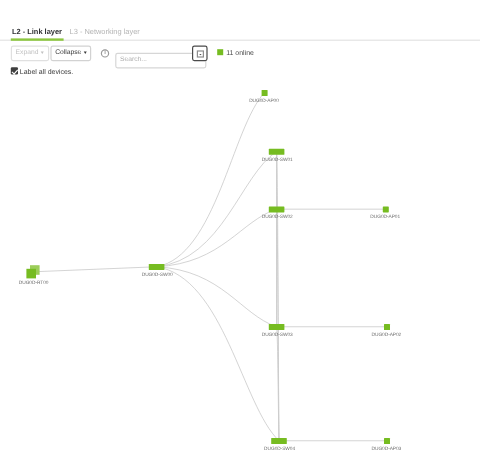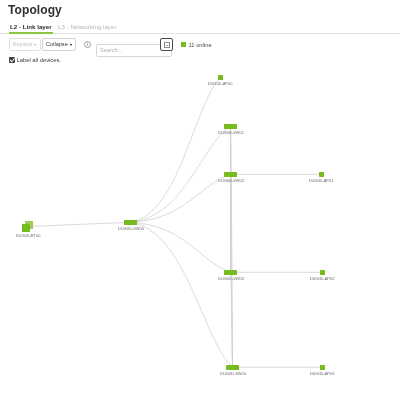--- a/index.html
+++ b/index.html
@@ -238,21 +238,20 @@
     width: 4.6px; height: 4.6px;
     background: #76bc21;
     border-radius: .5px;
   }
 </style>
 </head>
 <body>
 
 <div id="app">
 
-  <div class="page-title">Topology</div>
 
   <div class="tabbar">
     <div class="tab active">L2 - Link layer</div>
     <div class="tab inactive">L3 - Networking layer</div>
   </div>
 
   <div class="toolbar">
 
     <div class="btn expand">
       <span>Expand</span><span class="caret">▾</span>

